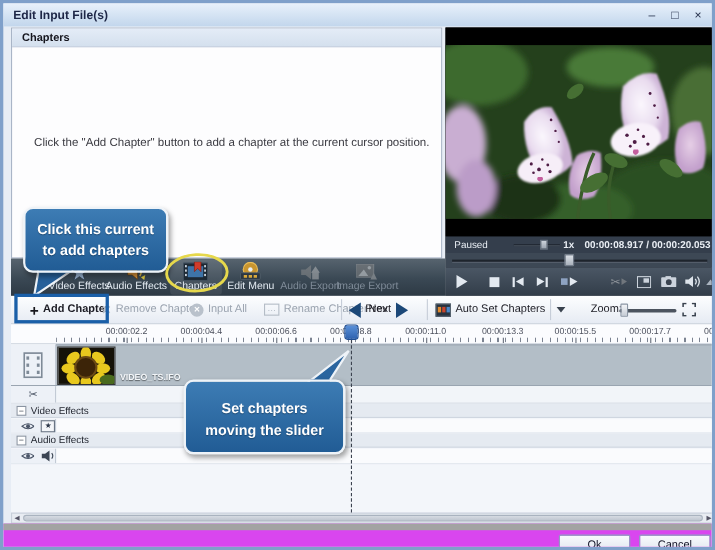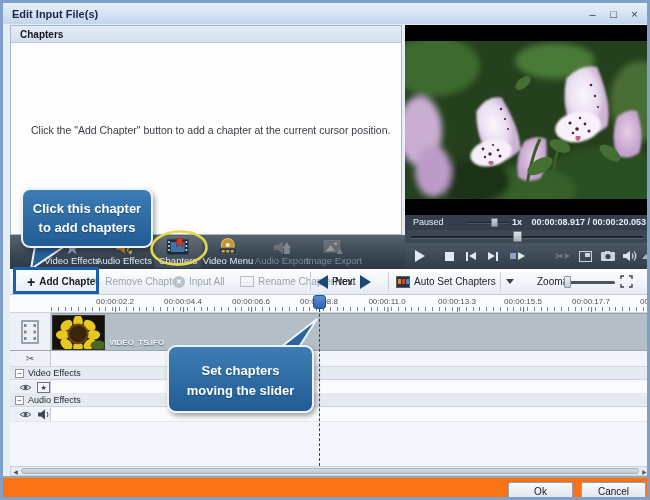--- a/index.html
+++ b/index.html
@@ -110,21 +110,21 @@
     background:#edf1f7; display:flex; align-items:center; gap:6px; padding-left:9px; }
   .star-box { width:13px; height:11px; border:1px solid #6a7584; background:#f4f6f9;
     font-size:7px; line-height:9px; text-align:center; color:#2c3648; }
 
   
   #hscroll { left:7px; top:463px; width:640px; height:10px; background:#e8ecf2;
     border:1px solid #c8d0da; display:flex; align-items:center; }
   .scroll-arrow { width:9px; font-size:6px; color:#556; text-align:center; }
   #hthumb { flex:1; height:6px; margin:0 1px; background:linear-gradient(#d6dbe2,#bfc6d0);
     border:1px solid #a9b3bf; border-radius:3px; }
-  #footer { left:0; top:473px; width:644px; height:24px; background:#f97316; border-top:2px solid #a3a3a3;padding-left:17px; }
+  #footer { left:0; top:473px; width:644px; height:24px; background:#d946ef; border-top:6px solid #a3a3a3;padding-left:17px; }
   .btn { position:absolute; top:4px; width:65px; height:18px;
     background:linear-gradient(#f8fafd,#dee4ed); border:1px solid #8ba1be; border-radius:2px;
     font-size:10px; color:#141428; display:flex; align-items:center; justify-content:center; cursor:pointer; }
 
   
   .callout { position:absolute; z-index:20; background:linear-gradient(#3d7cb4,#215c95);
     border:2px solid #eef3f8; border-radius:9px; box-shadow:2px 3px 5px rgba(0,0,0,.35);
     color:#fff; font-weight:bold; font-size:13px; text-align:center;
     text-shadow:0 1px 1px rgba(0,0,0,.3); }
   #callout-add { left:18px; top:185px; width:132px; height:60px; padding-top:9px; line-height:19px; }
@@ -329,21 +329,21 @@
             <circle cx="11" cy="7" r="6" fill="#c9952f"></circle>
             <circle cx="11" cy="7" r="2" fill="#e9eef2"></circle>
           <rect x="2" y="10" width="18" height="6" rx="1" fill="#2c3742" stroke="#55636f" stroke-width="0.7"></rect>
           <g fill="#d8a83c">
               <rect x="5" y="12" width="3" height="2.5"></rect>
               <rect x="9.5" y="12" width="3" height="2.5"></rect>
               <rect x="14" y="12" width="3" height="2.5"></rect>
             </g>
         </svg>
       </span>
-      <span class="tab-label">Video Menu</span>
+      <span class="tab-label">Edit Menu</span>
     </div>
     <div class="tab disabled" style="left:324px">
       <span class="tab-icon gray">
         <svg width="20" height="15">
             <rect x="0" y="0" width="16" height="12" fill="#6e86a0" stroke="#9fb0c0" stroke-width="0.8"></rect>
             <polygon points="2,11 7,5 11,11" fill="#dfe7ee"></polygon>
             <circle cx="12" cy="3.5" r="1.6" fill="#e8e4c8"></circle>
             <polygon points="13,14 19,14 16,8" fill="#9fc15a"></polygon>
           </svg>
       </span>
@@ -503,21 +503,21 @@
     <span id="hthumb"></span>
     <span class="scroll-arrow">▶</span>
   </div>
 
   <div class="abs" id="footer">
     <span class="btn" style="left:505px">Ok</span>
     <span class="btn" style="left:578px">Cancel</span>
   </div>
 
   <div class="callout" id="callout-add">
-    <div>Click this chapter</div>
+    <div>Click this current</div>
     <div>to add chapters</div>
   </div>
   <svg class="tail" style="left:20px;top:242px" width="44" height="26">
     <polygon points="8,24 12,1 42,1" fill="#26609a" stroke="#eef3f8" stroke-width="2"></polygon>
     <rect x="12" y="0" width="30" height="3" fill="#26609a"></rect>
   </svg>
 
   <div class="callout" id="callout-slider">
     <div>Set chapters</div>
     <div>moving the slider</div>

